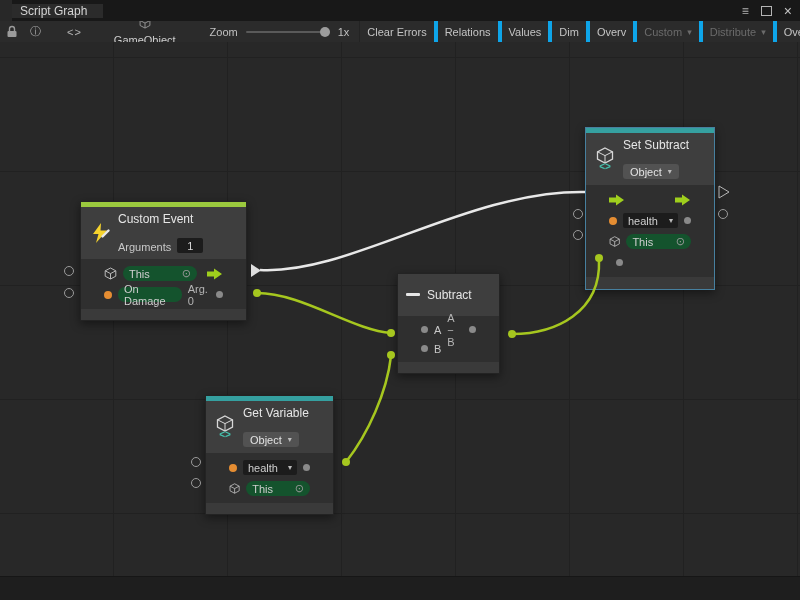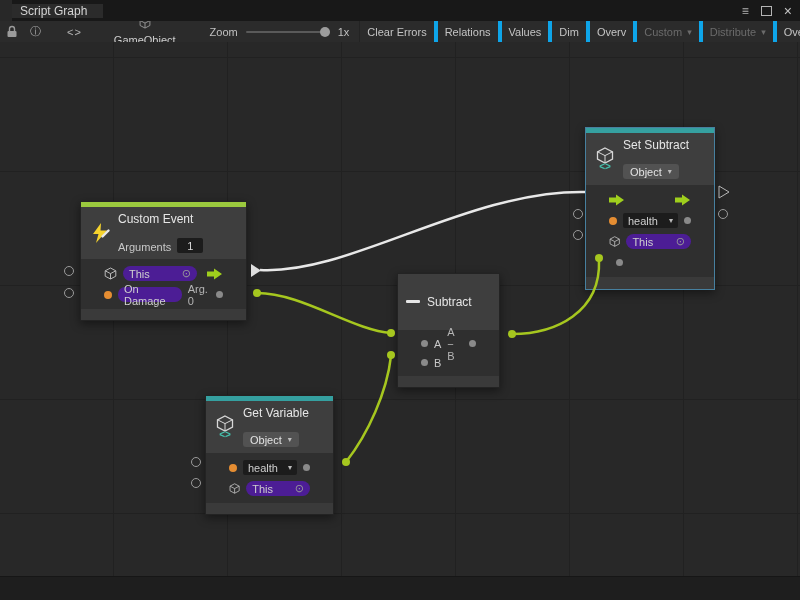--- a/index.html
+++ b/index.html
@@ -45,42 +45,42 @@
   .accent{height:5px;}
   .accent.green{background:#9bc93e;}
   .accent.teal{background:#35a0a0;}
   .n-header{background:#3e3e3e;padding:5px 8px 6px;display:flex;gap:7px;align-items:center;}
   .n-title{font-size:12px;color:#e6e6e6;}
   .n-sub{margin-top:12px;display:flex;align-items:flex-end;gap:6px;color:#c8c8c8;}
   .n-body{padding:4px 0;}
   .n-row{display:flex;align-items:center;height:21px;padding:0 23px;gap:6px;}
   .n-footer{height:11px;background:#3a3a3a;}
 
-  .field{background:#4c1d95;border-radius:8px;height:15px;display:flex;align-items:center;gap:5px;
+  .field{background:#14532d;border-radius:8px;height:15px;display:flex;align-items:center;gap:5px;
          padding:0 6px;color:#cfcfcf;font-size:11px;box-sizing:border-box;}
   .field.square{border-radius:3px;}
   .picker{color:#9a9a9a;font-size:11px;margin-left:auto;}
   .dd-dark{background:#1c1c1c;border-radius:2px;height:15px;display:flex;align-items:center;gap:6px;
            padding:0 5px;color:#cfcfcf;font-size:11px;box-sizing:border-box;}
   .dd-gray{background:#525252;border-radius:3px;height:15px;display:flex;align-items:center;gap:6px;
            padding:0 7px;color:#e2e2e2;font-size:11px;}
   .caret-sm{font-size:8px;color:#bcbcbc;margin-left:auto;}
 
   .dot-gray{width:7px;height:7px;border-radius:50%;background:#8a8a8a;flex:none;}
   .dot-orange{width:8px;height:8px;border-radius:50%;background:#e58d32;flex:none;}
   .ml-auto{margin-left:auto;}
   .arg-label{color:#b5b5b5;}
   .minus-icon{width:14px;height:3px;background:#e6e6e6;border-radius:1px;flex:none;}
 
   
   .node-custom-event{left:80px;top:201px;width:167px;}
   .node-subtract{left:397px;top:273px;width:103px;}
   .node-get-variable{left:205px;top:395px;width:129px;}
   .node-set-variable{left:585px;top:127px;width:130px;}
-  .sub-header{height:56px;box-sizing:border-box;align-items:center;}
+  .sub-header{height:42px;box-sizing:border-box;align-items:center;}
 
   .wires{position:absolute;top:0;left:0;z-index:20;pointer-events:none;}
   .argbox{background:#1c1c1c;border-radius:2px;min-width:20px;height:15px;display:flex;align-items:center;
           justify-content:center;color:#d8d8d8;padding:0 3px;}
 </style>
 </head>
 <body>
 
 <div class="page">
 

